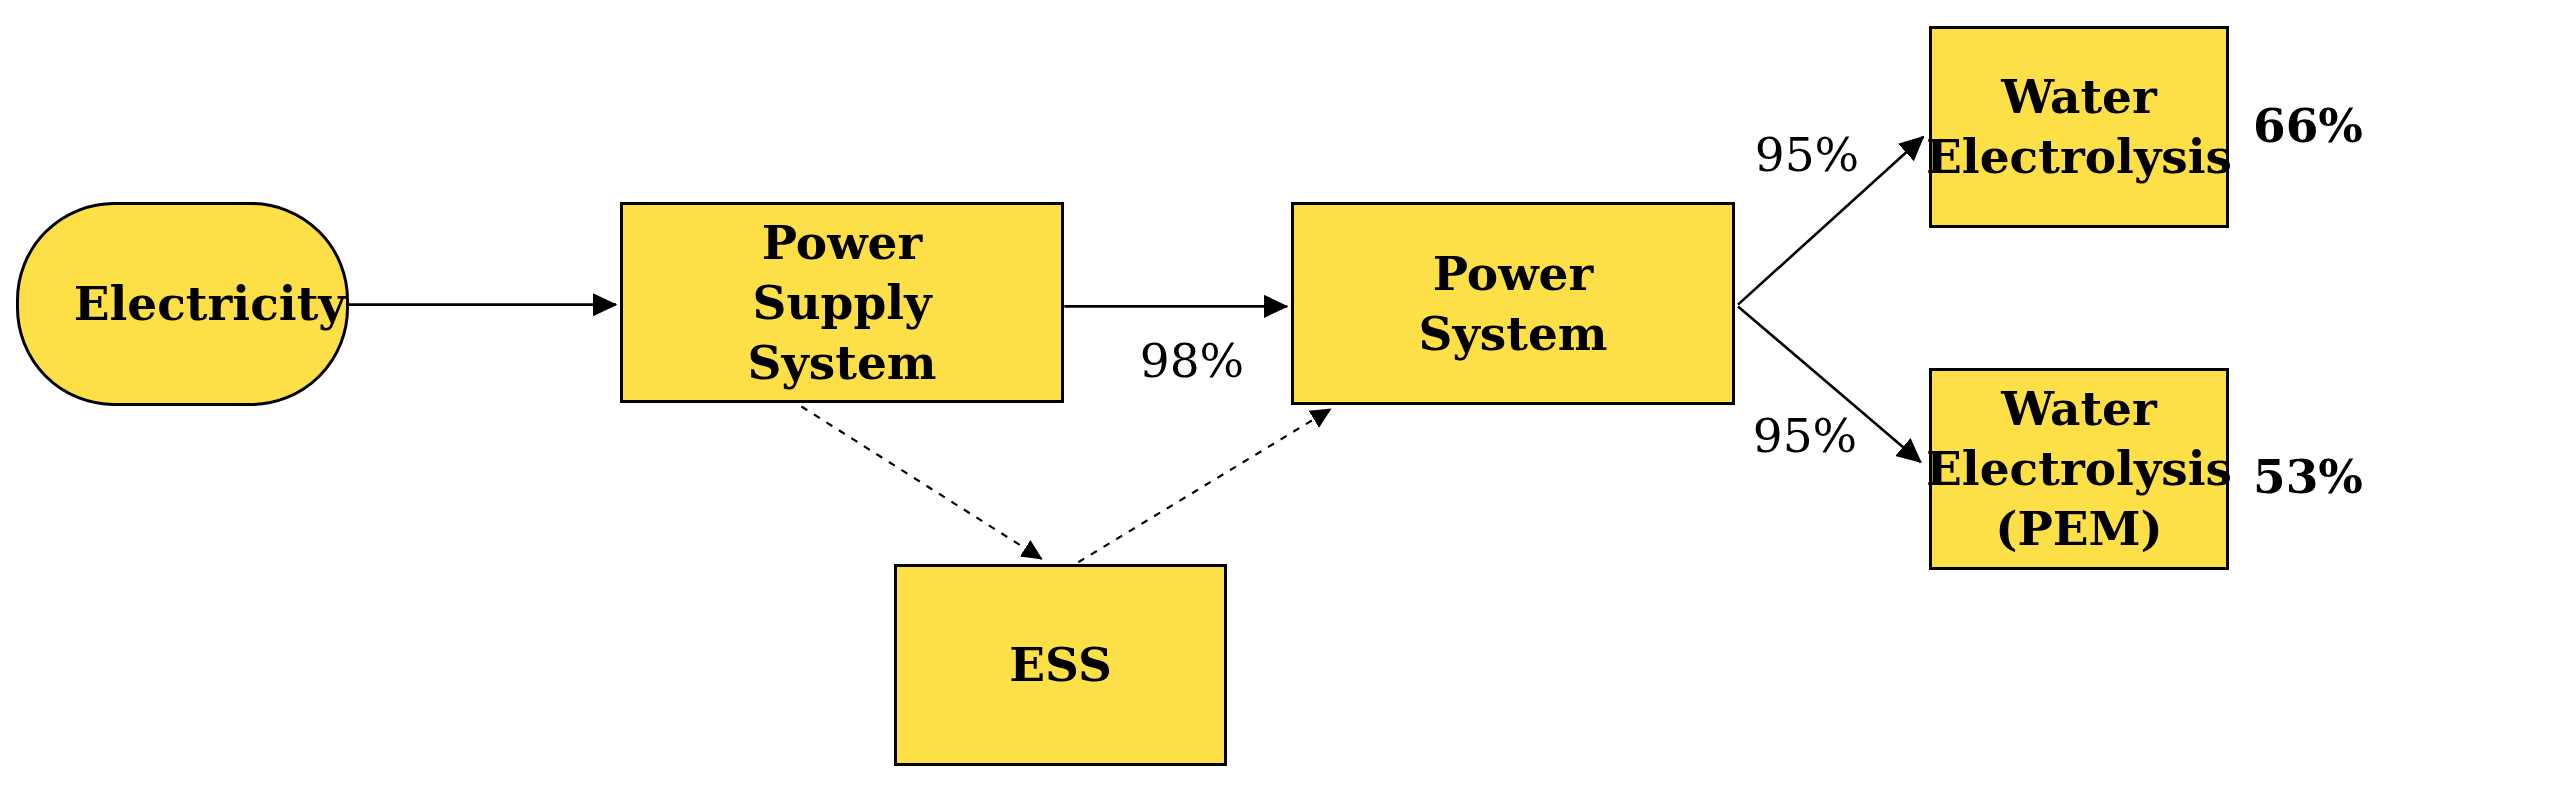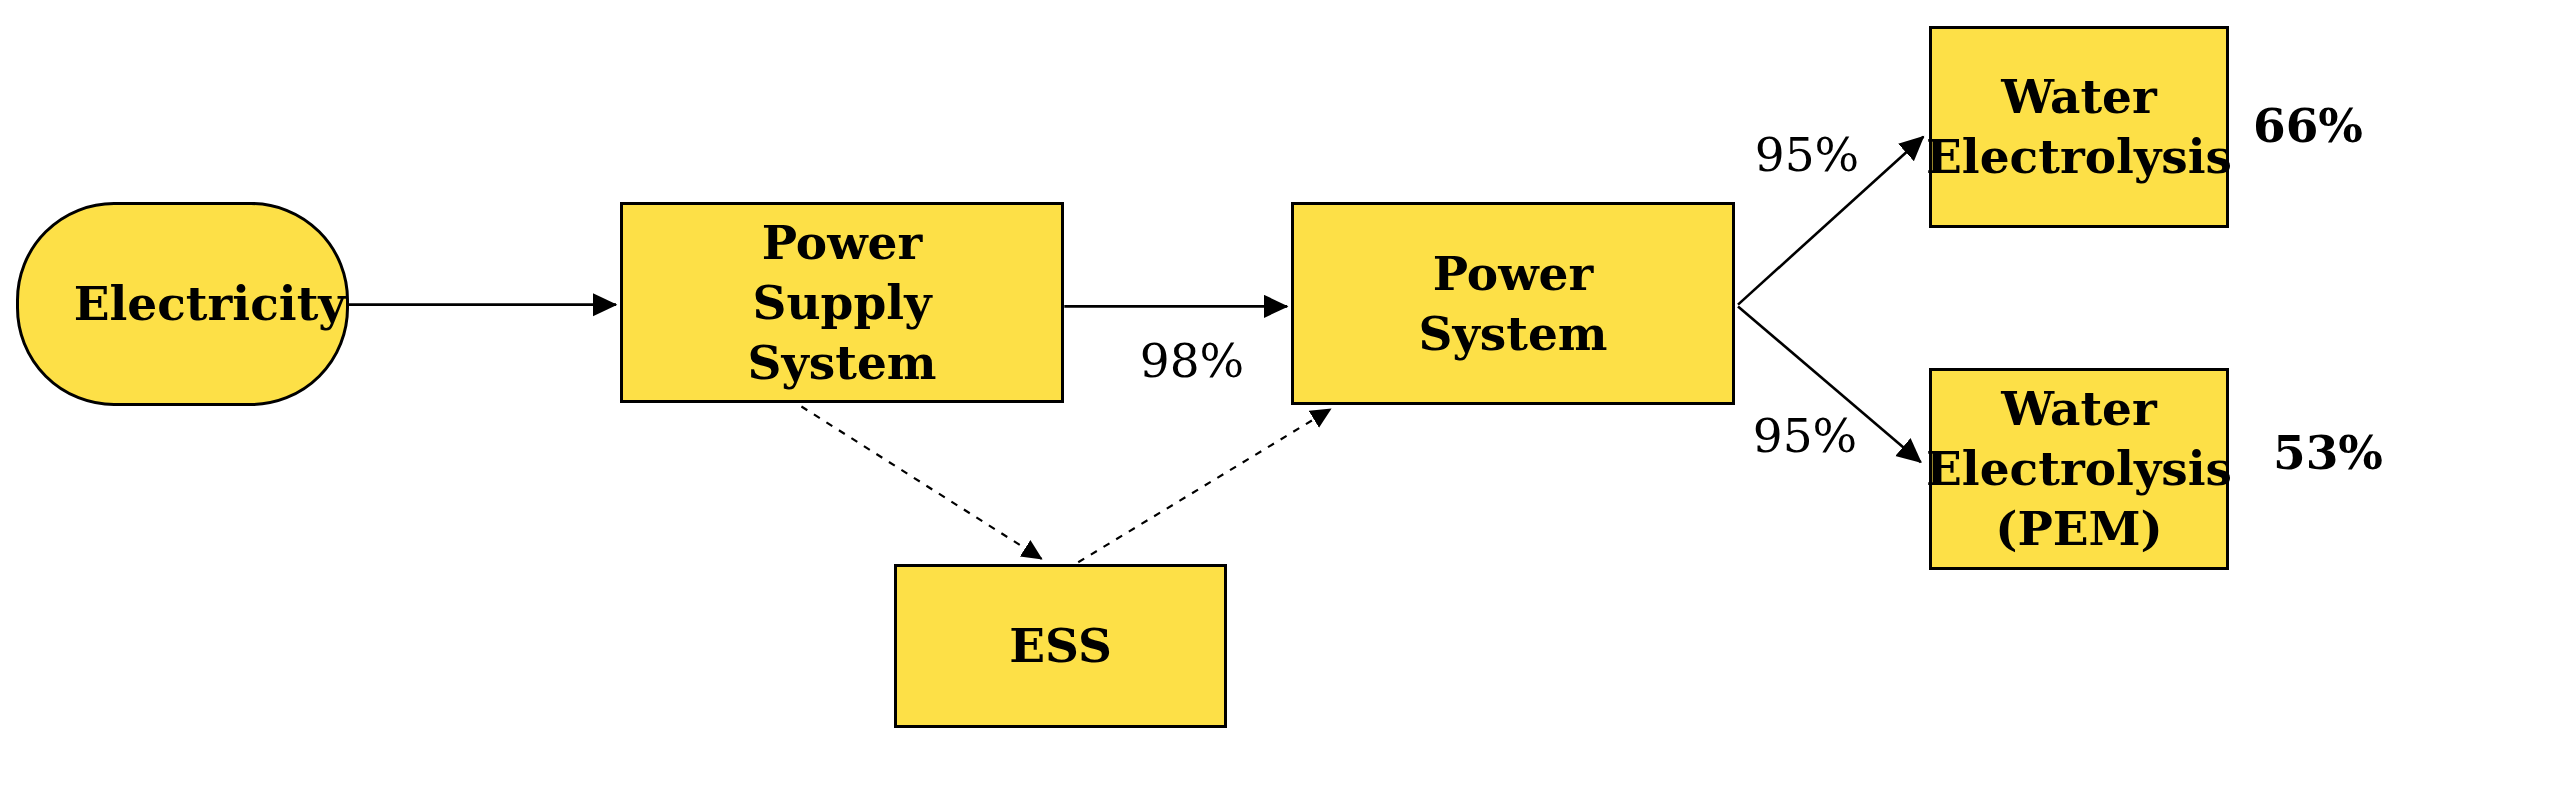--- a/index.html
+++ b/index.html
@@ -84,21 +84,21 @@
     <div>Power</div>
     <div>Supply</div>
     <div>System</div>
   </div>
 
   <div class="node" style="left:1291px; top:202px; width:444px; height:203px;">
     <div>Power</div>
     <div>System</div>
   </div>
 
-  <div class="node" style="left:894px; top:564px; width:333px; height:164px;">
+  <div class="node" style="left:894px; top:564px; width:333px; height:202px;">
     <div>ESS</div>
   </div>
 
   <div class="node" style="left:1929px; top:26px; width:300px; height:202px;">
     <div>Water</div>
     <div>Electrolysis</div>
   </div>
 
   <div class="node" style="left:1929px; top:368px; width:300px; height:202px;">
     <div>Water</div>
@@ -107,16 +107,16 @@
   </div>
 
   <div class="edge-label" style="left:1184px; top:360px;margin-left:8px;">98%</div>
 
   <div class="edge-label" style="left:1807px; top:154px;">95%</div>
 
   <div class="edge-label" style="left:1805px; top:435px;">95%</div>
 
   <div class="eff-label" style="left:2308px; top:125px;">66%</div>
 
-  <div class="eff-label" style="left:2308px; top:452px;margin-left:20px;">53%</div>
+  <div class="eff-label" style="left:2308px; top:476px;">53%</div>
 
 </div>
 
 
 </body></html>

